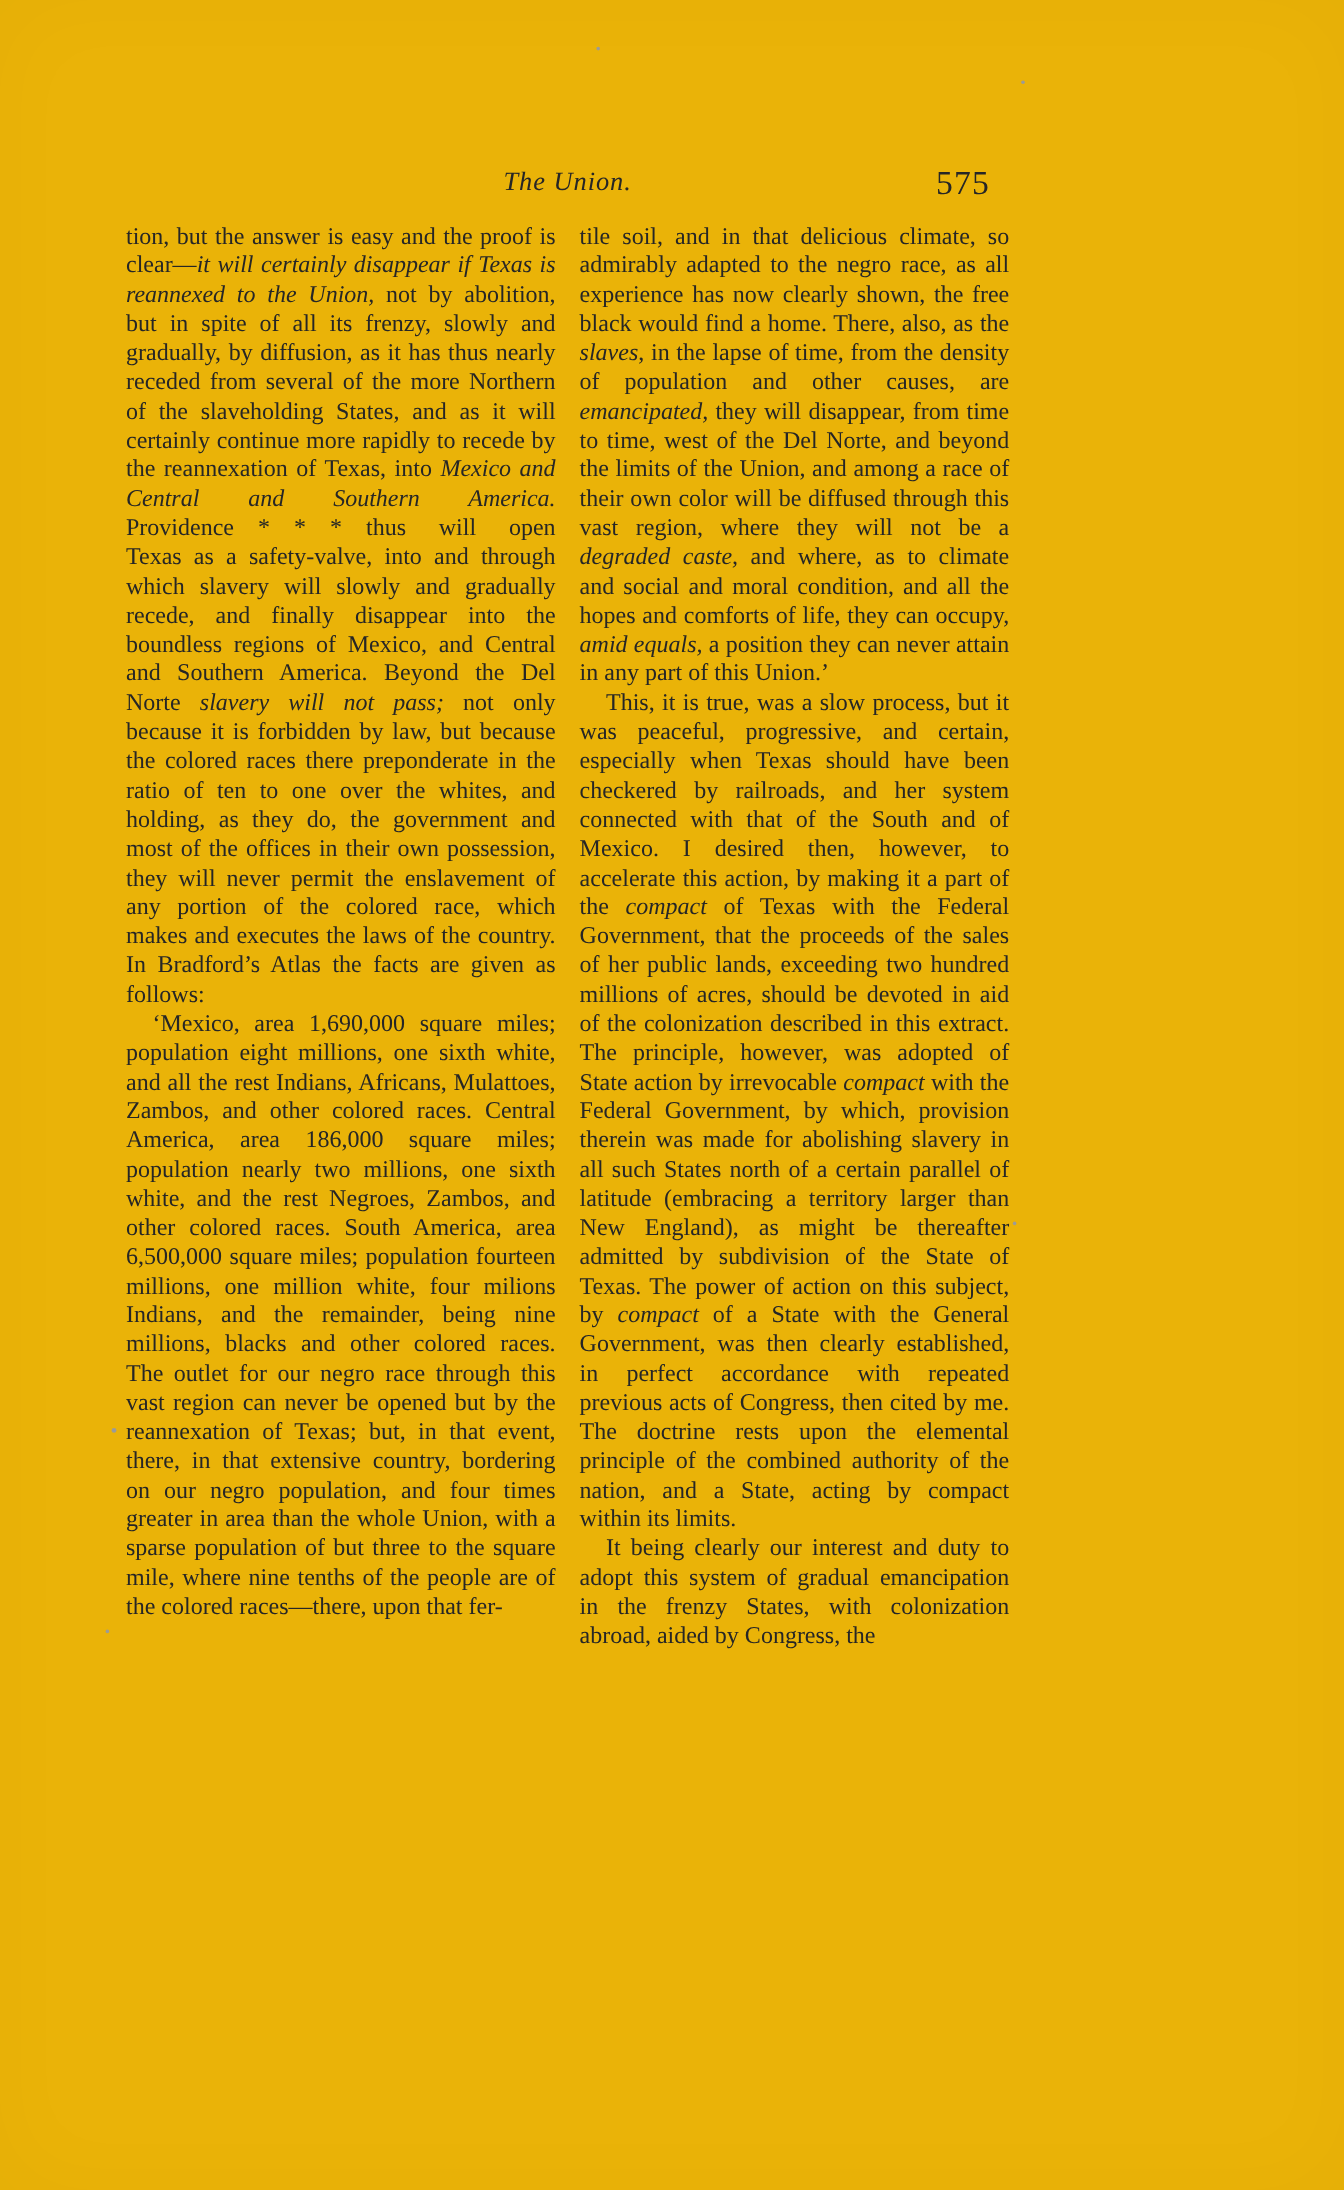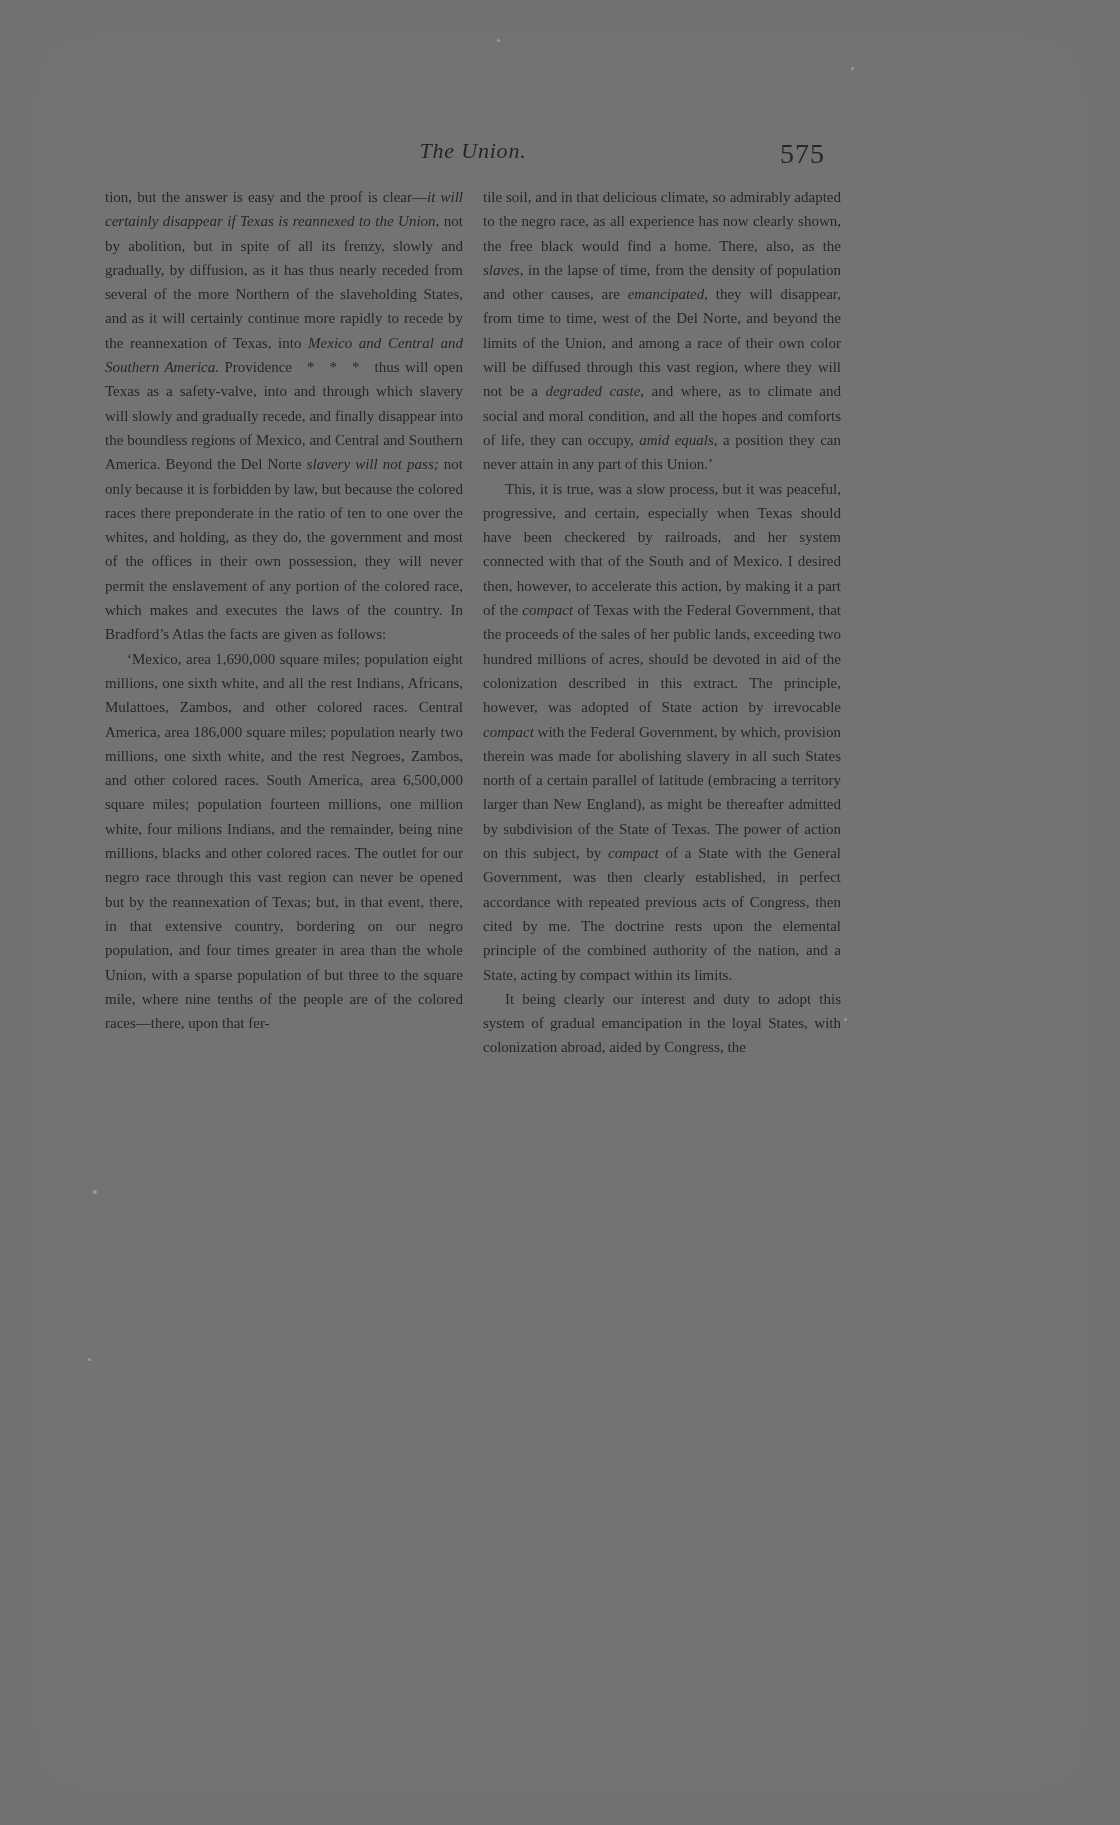--- a/index.html
+++ b/index.html
@@ -5,21 +5,21 @@
   html, body {
     margin: 0;
     padding: 0;
     background: #e9e9e7;
   }
   .page {
     position: relative;
     width: 1120px;
     height: 1825px;
     margin: 0 auto;
-    background: #737373;
+    background: #eab308;
     color: #262626;
     font-family: "Liberation Serif", "DejaVu Serif", serif;
     box-shadow: inset 0 0 80px rgba(0,0,0,0.025);
     overflow: hidden;
   }
   .content {
     position: absolute;
     left: 105px;
     top: 138px;
     width: 736px;
@@ -44,21 +44,21 @@
     font-size: 28px;
     letter-spacing: 1px;
   }
   .columns {
     display: flex;
     gap: 20px;
     margin-top: 17px;
   }
   .column {
     width: 358px;
-    font-size: 15px;
+    font-size: 20px;
     line-height: 24.3px;
     text-align: justify;
   }
   .column p {
     margin: 0;
   }
   .column p.indent {
     text-indent: 22px;
   }
   .column i {
@@ -89,18 +89,18 @@
     </header>
 
     <main class="columns">
       <section class="column">
           <p class=""><span>tion, but the answer is easy and the proof is clear—</span><i>it will certainly disappear if Texas is reannexed to the Union,</i><span> not by abolition, but in spite of all its frenzy, slowly and gradually, by diffusion, as it has thus nearly receded from several of the more Northern of the slaveholding States, and as it will certainly continue more rapidly to recede by the reannexation of Texas, into </span><i>Mexico and Central and Southern America.</i><span> Providence * * * thus will open Texas as a safety-valve, into and through which slavery will slowly and gradually recede, and finally disappear into the boundless regions of Mexico, and Central and Southern America. Beyond the Del Norte </span><i>slavery will not pass;</i><span> not only because it is forbidden by law, but because the colored races there preponderate in the ratio of ten to one over the whites, and holding, as they do, the government and most of the offices in their own possession, they will never permit the enslavement of any portion of the colored race, which makes and executes the laws of the country. In Bradford’s Atlas the facts are given as follows:</span></p>
           <p class="indent"><span>‘Mexico, area 1,690,000 square miles; population eight millions, one sixth white, and all the rest Indians, Africans, Mulattoes, Zambos, and other colored races. Central America, area 186,000 square miles; population nearly two millions, one sixth white, and the rest Negroes, Zambos, and other colored races. South America, area 6,500,000 square miles; population fourteen millions, one million white, four milions Indians, and the remainder, being nine millions, blacks and other colored races. The outlet for our negro race through this vast region can never be opened but by the reannexation of Texas; but, in that event, there, in that extensive country, bordering on our negro population, and four times greater in area than the whole Union, with a sparse population of but three to the square mile, where nine tenths of the people are of the colored races—there, upon that fer-</span></p>
         </section>
       <section class="column">
           <p class=""><span>tile soil, and in that delicious climate, so admirably adapted to the negro race, as all experience has now clearly shown, the free black would find a home. There, also, as the </span><i>slaves</i><span>, in the lapse of time, from the density of population and other causes, are </span><i>emancipated,</i><span> they will disappear, from time to time, west of the Del Norte, and beyond the limits of the Union, and among a race of their own color will be diffused through this vast region, where they will not be a </span><i>degraded caste,</i><span> and where, as to climate and social and moral condition, and all the hopes and comforts of life, they can occupy, </span><i>amid equals,</i><span> a position they can never attain in any part of this Union.’</span></p>
           <p class="indent"><span>This, it is true, was a slow process, but it was peaceful, progressive, and certain, especially when Texas should have been checkered by railroads, and her system connected with that of the South and of Mexico. I desired then, however, to accelerate this action, by making it a part of the </span><i>compact</i><span> of Texas with the Federal Government, that the proceeds of the sales of her public lands, exceeding two hundred millions of acres, should be devoted in aid of the colonization described in this extract. The principle, however, was adopted of State action by irrevocable </span><i>compact</i><span> with the Federal Government, by which, provision therein was made for abolishing slavery in all such States north of a certain parallel of latitude (embracing a territory larger than New England), as might be thereafter admitted by subdivision of the State of Texas. The power of action on this subject, by </span><i>compact</i><span> of a State with the General Government, was then clearly established, in perfect accordance with repeated previous acts of Congress, then cited by me. The doctrine rests upon the elemental principle of the combined authority of the nation, and a State, acting by compact within its limits.</span></p>
-          <p class="indent"><span>It being clearly our interest and duty to adopt this system of gradual emancipation in the loyal States, with colonization abroad, aided by Congress, the</span></p>
+          <p class="indent"><span>It being clearly our interest and duty to adopt this system of gradual emancipation in the frenzy States, with colonization abroad, aided by Congress, the</span></p>
         </section>
     </main>
 
   </div>
 </div>
 
 </body></html>

